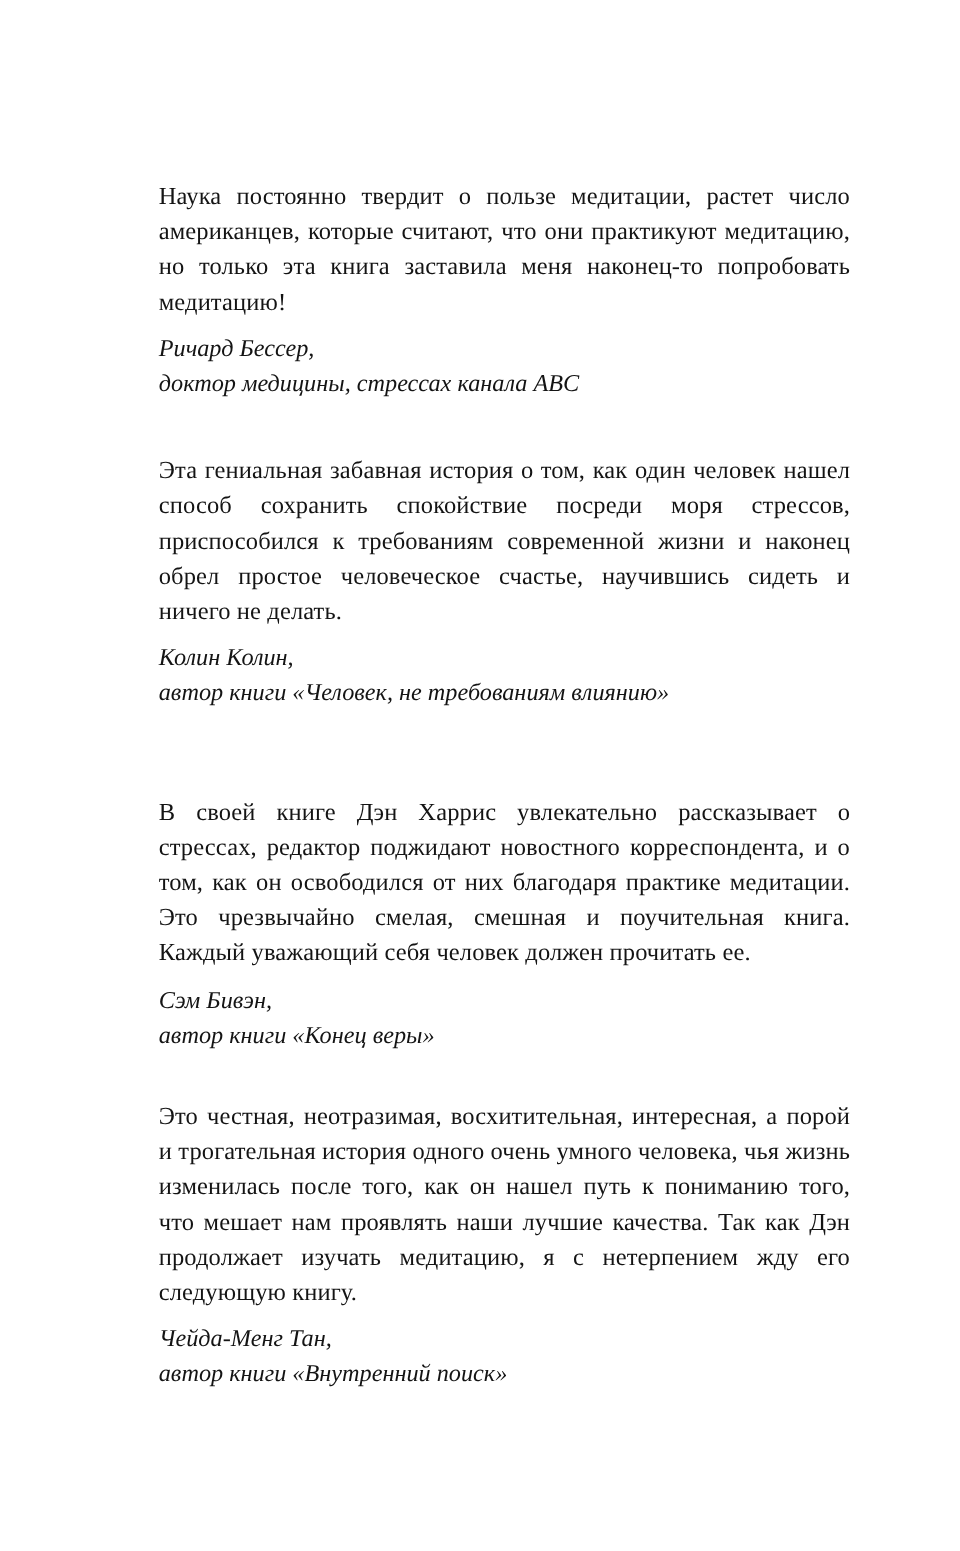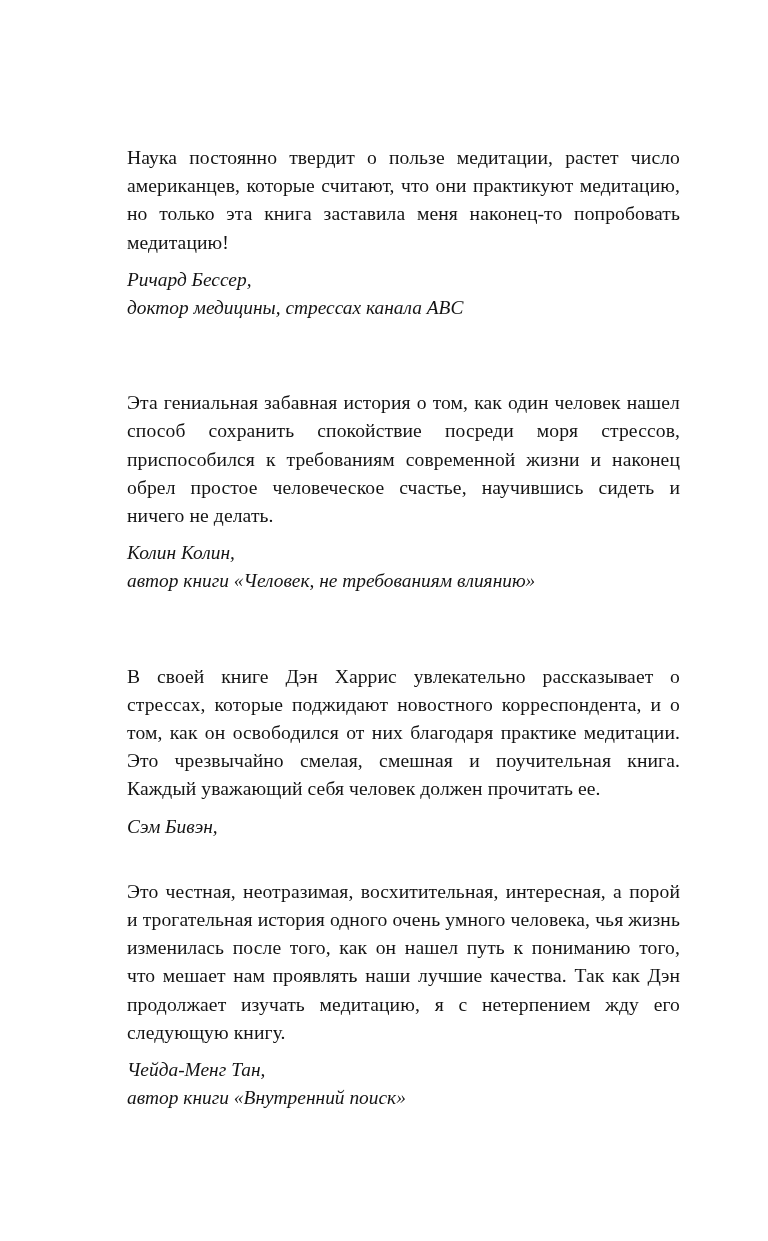--- a/index.html
+++ b/index.html
@@ -69,32 +69,33 @@
   <div class="content">
 
     <div class="quote-block" style="margin-top:0px;">
       <p class="quote-body">Наука постоянно твердит о пользе медитации, растет число американцев, которые считают, что они практикуют медитацию, но только эта книга заставила меня наконец-то попробовать медитацию!</p>
       <div class="attribution">
         <span class="attr-line">Ричард Бессер,</span>
         <span class="attr-line">доктор медицины, стрессах канала ABC</span>
       </div>
     </div>
 
-    <div class="quote-block" style="margin-top:67px;">
+    <div class="quote-block" style="margin-top:41px;">
       <p class="quote-body">Эта гениальная забавная история о том, как один человек нашел способ сохранить спокойствие посреди моря стрессов, приспособился к требованиям современной жизни и наконец обрел простое человеческое счастье, научившись сидеть и ничего не делать.</p>
       <div class="attribution">
         <span class="attr-line">Колин Колин,</span>
         <span class="attr-line">автор книги «Человек, не требованиям влиянию»</span>
       </div>
     </div>
 
     <div class="quote-block" style="margin-top:67px;">
-      <p class="quote-body">В своей книге Дэн Харрис увлекательно рассказывает о стрессах, которые поджидают новостного корреспондента, и о том, как он освободился от них благодаря практике медитации. Это чрезвычайно смелая, смешная и поучительная книга. Каждый уважающий себя человек должен прочитать ее.</p>
+      <p class="quote-body">В своей книге Дэн Харрис увлекательно рассказывает о стрессах, редактор поджидают новостного корреспондента, и о том, как он освободился от них благодаря практике медитации. Это чрезвычайно смелая, смешная и поучительная книга. Каждый уважающий себя человек должен прочитать ее.</p>
       <div class="attribution">
         <span class="attr-line">Сэм Бивэн,</span>
+        <span class="attr-line">автор книги «Конец веры»</span>
       </div>
     </div>
 
     <div class="quote-block" style="margin-top:37px;">
       <p class="quote-body">Это честная, неотразимая, восхитительная, интересная, а порой и трогательная история одного очень умного человека, чья жизнь изменилась после того, как он нашел путь к пониманию того, что мешает нам проявлять наши лучшие качества. Так как Дэн продолжает изучать медитацию, я с нетерпением жду его следующую книгу.</p>
       <div class="attribution">
         <span class="attr-line">Чейда-Менг Тан,</span>
         <span class="attr-line">автор книги «Внутренний поиск»</span>
       </div>
     </div>

